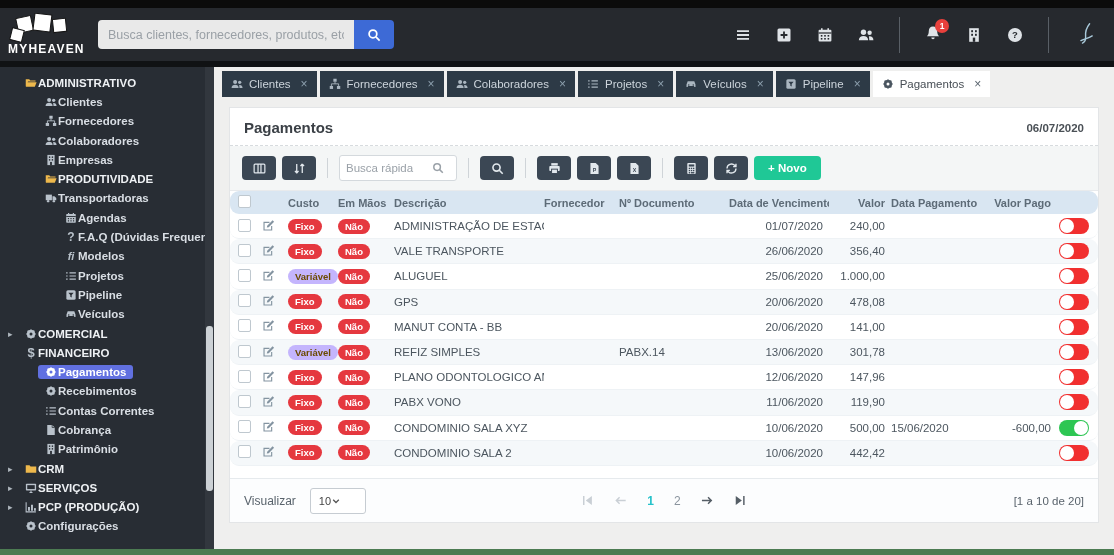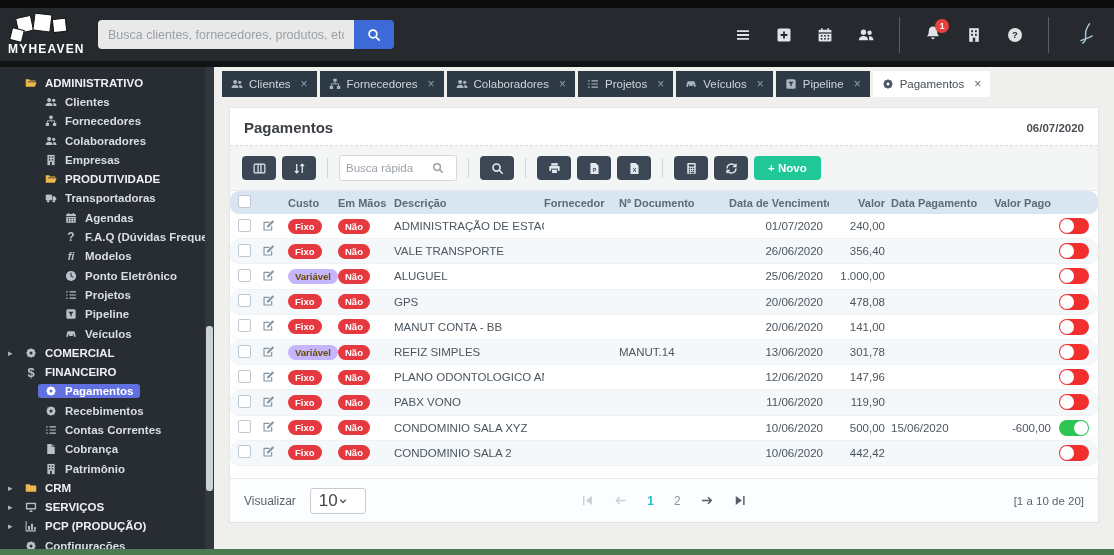--- a/index.html
+++ b/index.html
@@ -36,21 +36,21 @@
   .sig { color:#a9c9da; font-size:26px; }
 
   
   .black-strip { position:absolute; top:61px; left:0; right:0; height:6px; background:#101214; z-index:4; }
 
   
   .sidebar { position:absolute; top:61px; left:0; width:205px; bottom:6px; background:#282d34;
     overflow:hidden; --hole:#282d34; z-index:2; }
   .side-menu { padding-top:12px; }
   .side-item { position:relative; height:19.3px; display:flex; align-items:center; cursor:pointer; }
-  .side-item .pill { display:inline-flex; align-items:center; gap:7px; padding:1px 7px 1px 0; border-radius:3px; }
+  .side-item .pill { display:inline-flex; align-items:center; padding:1px 7px 1px 0; border-radius:3px; }
   .lvl0 { padding-left:24px; }
   .lvl1 { padding-left:44px; }
   .lvl2 { padding-left:64px; }
   .caret { position:absolute; left:8px; color:#aeb6bd; font-size:9px; }
   .side-item .icon { font-size:12px; color:#b9c2cb; width:14px; }
   .side-item .icon.folder { color:#edb84c; }
   .side-label { font-size:11.5px; font-weight:bold; color:#d9dee4; white-space:nowrap; }
   .side-item.group .side-label { color:#eef1f4; }
   .side-item.active .pill { background:#6170e0; padding-left:6px; margin-left:-6px; }
   .side-item.active .icon, .side-item.active .side-label { color:#fff; }
@@ -115,21 +115,21 @@
   .toggle { width:30px; height:16px; border-radius:8px; background:#f12f2f; position:relative; cursor:pointer; display:inline-block; }
   .toggle .knob { position:absolute; top:1px; left:1px; width:14px; height:14px; border-radius:7px; background:#fff; }
   .toggle.on { background:#2dc653; }
   .toggle.on .knob { left:auto; right:1px; }
 
   .tfoot { margin-top:auto; border-top:1px solid #e6eaed; background:#fcfdfe; height:44px;
     display:flex; align-items:center; padding:18px 14px; position:relative; }
   .viz-label { font-size:12px; color:#59636c; margin-right:14px; }
   .pg-size { width:56px; height:26px; border:1px solid #c6ccd2; border-radius:3px; background:#fff;
     display:inline-flex; align-items:center; padding:0 8px;
-    font-size:17px; color:#444; cursor:pointer; }
+    font-size:11px; color:#444; cursor:pointer; }
   .pg-size .icon { font-size:10px; color:#555; }
   .pager { position:absolute; left:50%; transform:translateX(-50%); display:flex; align-items:center; gap:20px; }
   .pnav { font-size:13px; cursor:pointer; color:#555e66; display:inline-flex; }
   .pnav.dim { color:#c9cfd5; }
   .page { font-size:12px; color:#8a949e; cursor:pointer; }
   .page.active { color:#25c2ca; font-weight:bold; }
   .range { margin-left:auto; font-size:11.5px; color:#59636c; }
 
   .bottom-bar { position:absolute; left:0; right:0; bottom:0; height:6px; background:#4c7b52; z-index:6; }
 </style>
@@ -361,31 +361,20 @@
         <span class="pill">
           <span class="icon ">
             <i class="fi-t">fi</i>
           </span>
           <span class="side-label">Modelos</span>
         </span>
       </div>
       <div class="side-item lvl2">
         <span class="pill">
           <span class="icon ">
-            <svg viewBox="0 0 16 16">
-              <circle cx="8" cy="8" r="6.8" fill="currentColor"></circle>
-              <path d="M8 3.8V8l3 1.8" stroke="var(--hole,#2a2f36)" stroke-width="1.4" fill="none"></path>
-            </svg>
-          </span>
-          <span class="side-label">Ponto Eletrônico</span>
-        </span>
-      </div>
-      <div class="side-item lvl2">
-        <span class="pill">
-          <span class="icon ">
             <svg viewBox="0 0 16 16" stroke="currentColor" stroke-width="1.5" fill="none">
               <path d="M1.5 3.8h2M6 3.8h8.5M1.5 8h2M6 8h8.5M1.5 12.2h2M6 12.2h8.5"></path>
             </svg>
           </span>
           <span class="side-label">Projetos</span>
         </span>
       </div>
       <div class="side-item lvl2">
         <span class="pill">
           <span class="icon ">
@@ -861,21 +850,21 @@
           <span class="cell"><span class="icon edit-ic">
               <svg viewBox="0 0 16 16" fill="currentColor">
                 <path d="M1.8 3.4h7.4v1.4H3.2v8h8V8.6h1.4v5.6H1.8z"></path>
                 <path d="M6.4 8.2L13 1.6l1.9 1.9-6.6 6.6-2.4.5z"></path>
               </svg>
             </span></span>
           <span class="cell"><span class="badge b-yel">Variável</span></span>
           <span class="cell"><span class="badge b-red">Não</span></span>
           <span class="cell">REFIZ SIMPLES</span>
           <span class="cell"></span>
-          <span class="cell">MANUT.14</span>
+          <span class="cell">PABX.14</span>
           <span class="cell num">13/06/2020</span>
           <span class="cell num">301,78</span>
           <span class="cell"></span>
           <span class="cell num"></span>
           <span class="cell tgl-cell">
             <span class="toggle">
               <span class="knob"></span>
             </span>
           </span>
         </div>

